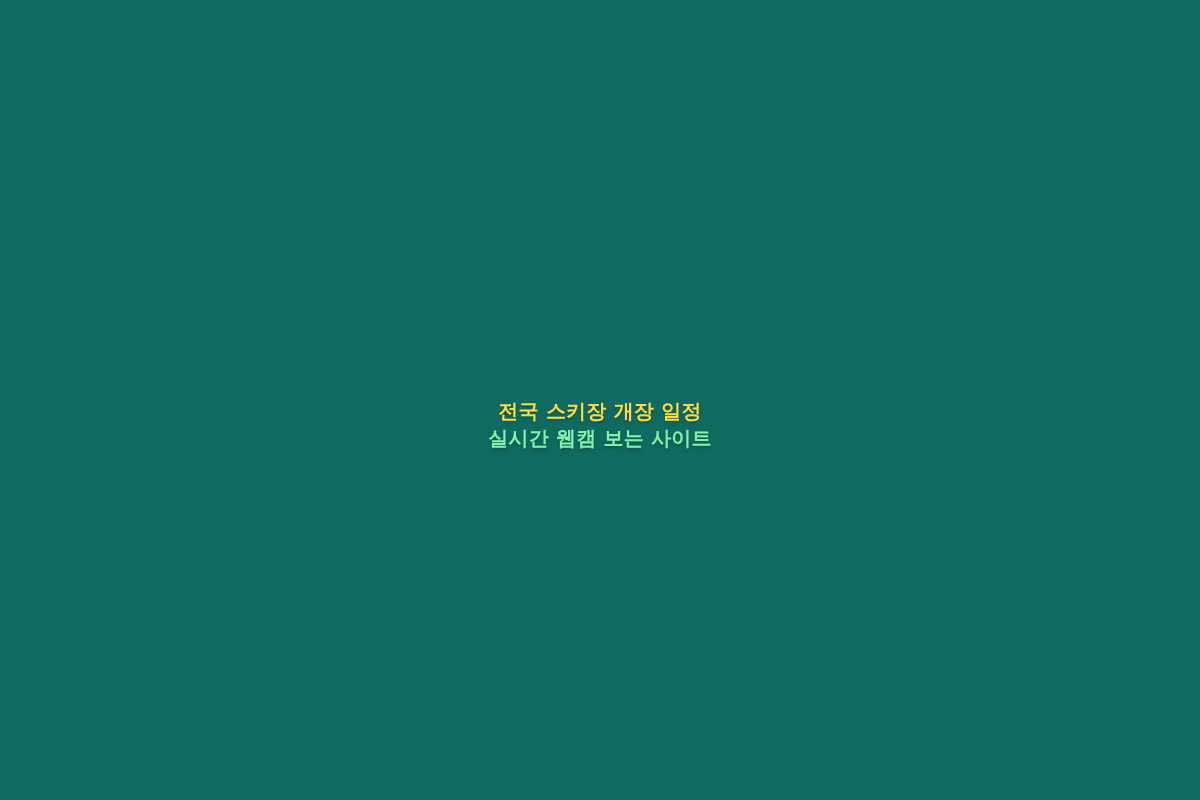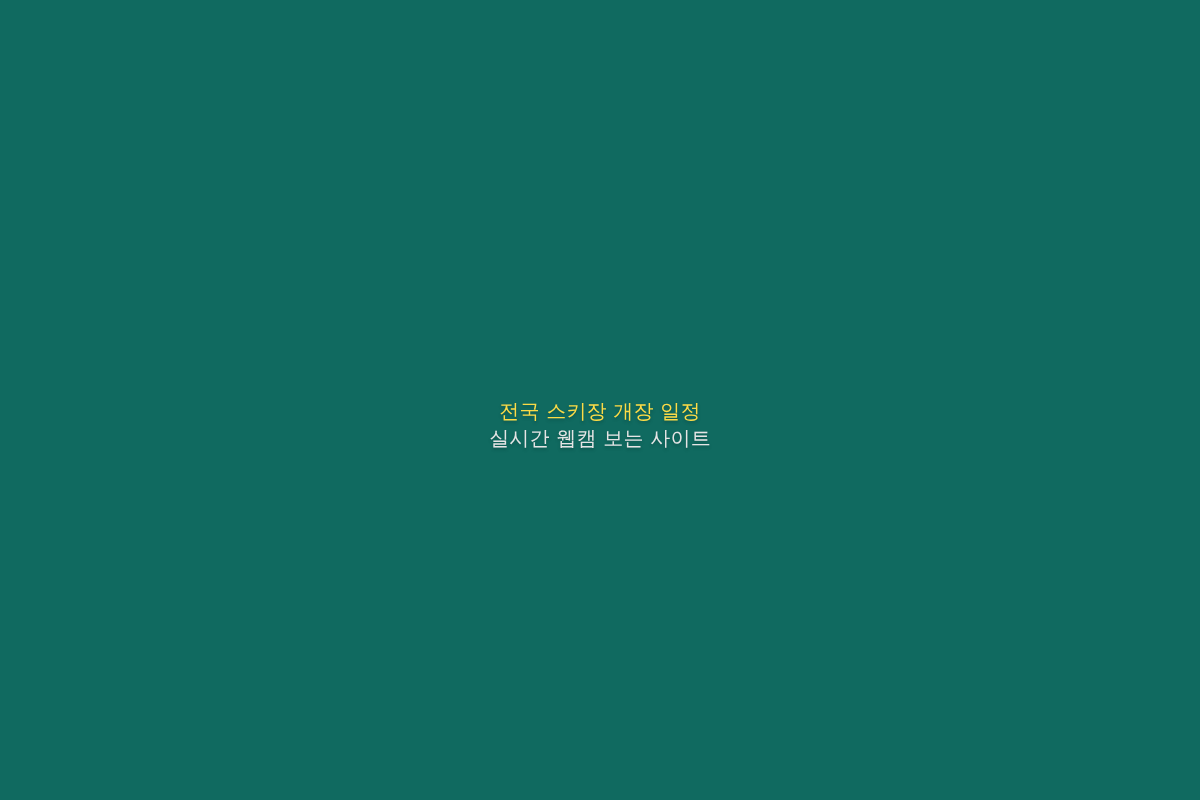--- a/index.html
+++ b/index.html
@@ -36,38 +36,38 @@
     transform: translateY(-50%);
     text-align: center;
     padding: 0 24px;
     box-sizing: border-box;
   }
 
   .headline-line {
     display: block;
     color: #fbdb47;
     font-family: "DejaVu Sans", "Liberation Sans", sans-serif;
-    font-weight: 400;
+    font-weight: 700;
     font-size: 104px;
     line-height: 1.34;
     letter-spacing: 0.01em;
     white-space: nowrap;
     text-shadow: 0 2px 3px rgba(8, 62, 55, 0.45);
   }
 
   .headline-line.line-2 {
     font-size: 104px;
   }
 </style>
 </head>
 <body>
 
 <div id="banner" style="background: rgb(16, 106, 96);">
 
   <div id="headline">
 
     <span class="headline-line line-1" style="color: rgb(251, 219, 71); font-size: 20px;">전국 스키장 개장 일정</span>
 
-    <span class="headline-line line-2" style="color: #e5e5e5; font-size: 20px;">실시간 웹캠 보는 사이트</span>
+    <span class="headline-line line-2" style="color: #86efac; font-size: 20px;">실시간 웹캠 보는 사이트</span>
 
   </div>
 
 </div>
 
 </body></html>

